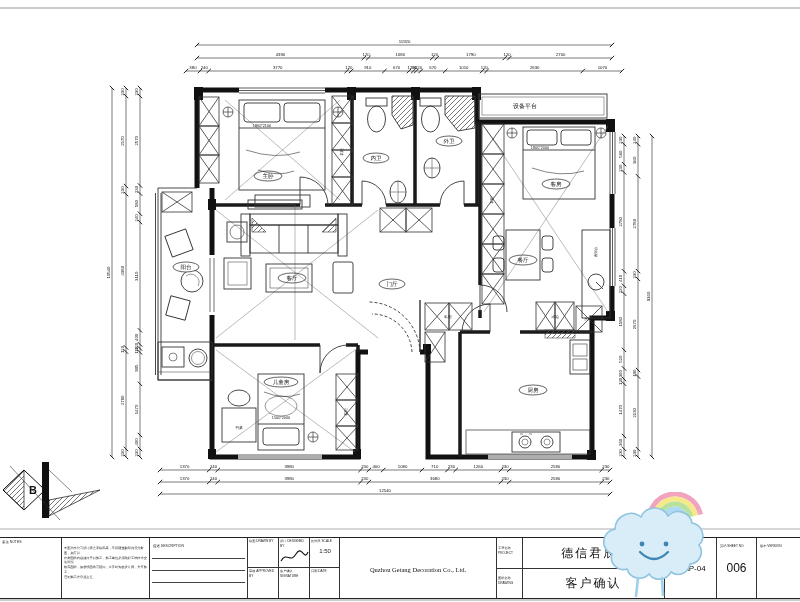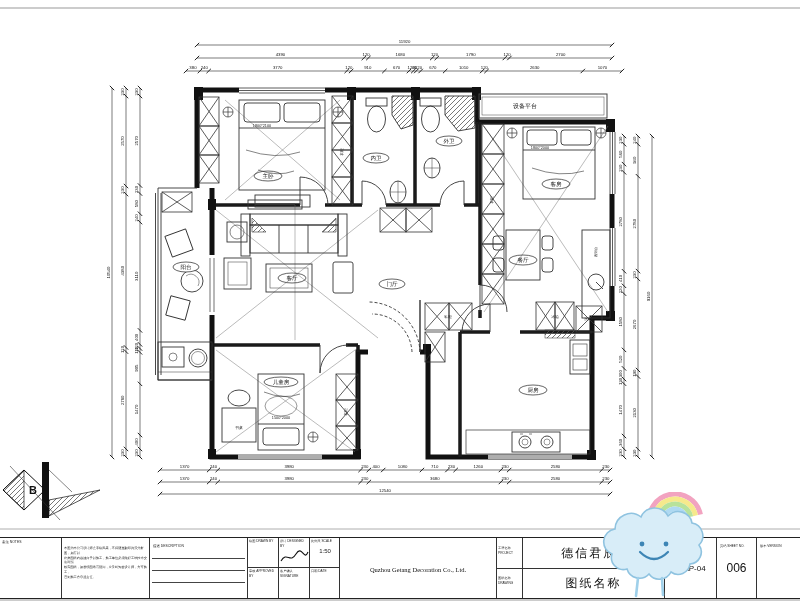--- a/index.html
+++ b/index.html
@@ -628,21 +628,21 @@
   </div>
 
   <div class="cell" style="left:497px;width:26px;">
     <div class="tiny" style="position:absolute;left:1px;top:8px;width:24px;">工程名称 PROJECT</div>
     <div style="position:absolute;left:0;top:30px;width:100%;border-top:0.7px solid #333;"></div>
     <div class="tiny" style="position:absolute;left:1px;top:38px;width:24px;">图纸名称 DRAWING</div>
   </div>
   <div class="cell" style="left:523px;width:142px;">
     <div style="position:absolute;left:0;top:0;width:100%;height:30px;display:flex;align-items:center;justify-content:center;font-size:12px;letter-spacing:2px;">德信君辰5</div>
     <div style="position:absolute;left:0;top:30px;width:100%;border-top:0.7px solid #333;"></div>
-    <div style="position:absolute;left:0;top:30px;width:100%;height:30px;display:flex;align-items:center;justify-content:center;font-size:12px;letter-spacing:2px;">图纸名称</div>
+    <div style="position:absolute;left:0;top:30px;width:100%;height:30px;display:flex;align-items:center;justify-content:center;font-size:12px;letter-spacing:2px;">客户确认</div>
   </div>
   <div class="cell" style="left:665px;width:52px;">
     <div class="tiny" style="position:absolute;left:3px;top:6px;">图号 DWG NO.</div>
     <div class="val-center" style="font-size:8px;">P-AP-04</div>
   </div>
   <div class="cell" style="left:717px;width:40px;">
     <div class="tiny" style="position:absolute;left:3px;top:6px;">页码 SHEET NO.</div>
     <div class="val-center" style="font-size:12px;">006</div>
   </div>
   <div class="cell" style="left:757px;width:43px;border-right:none;">

